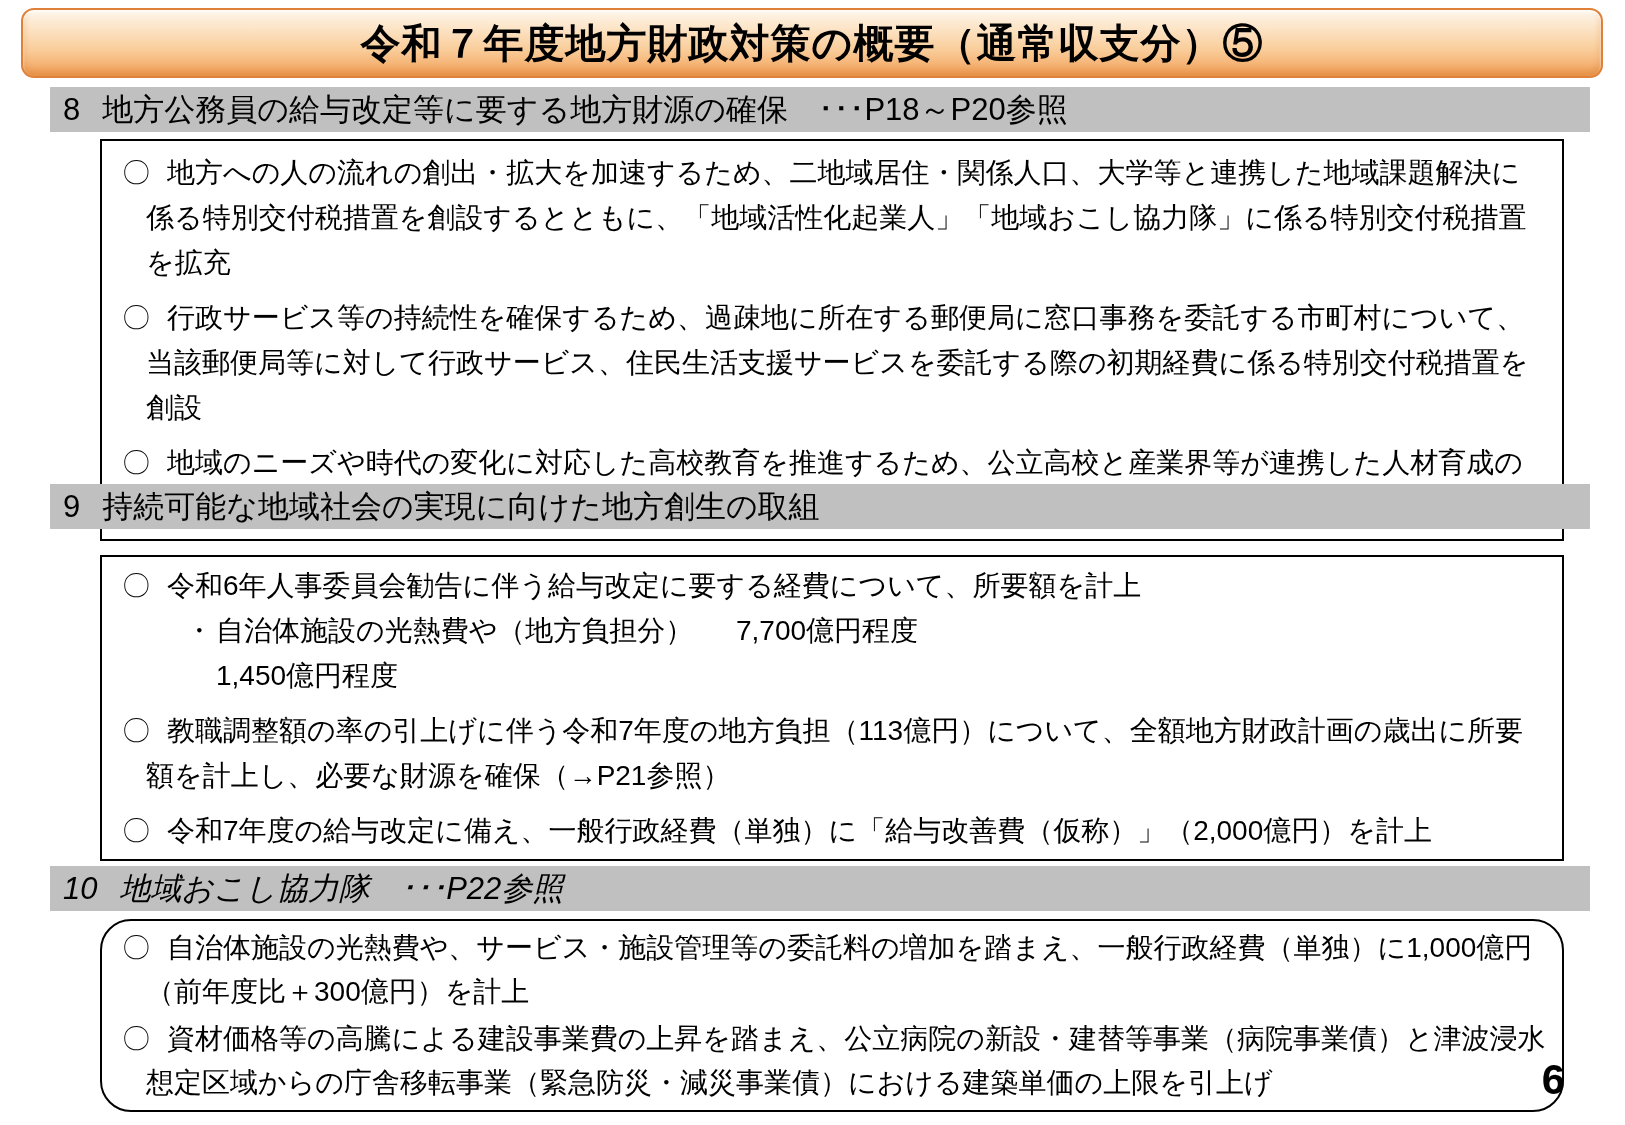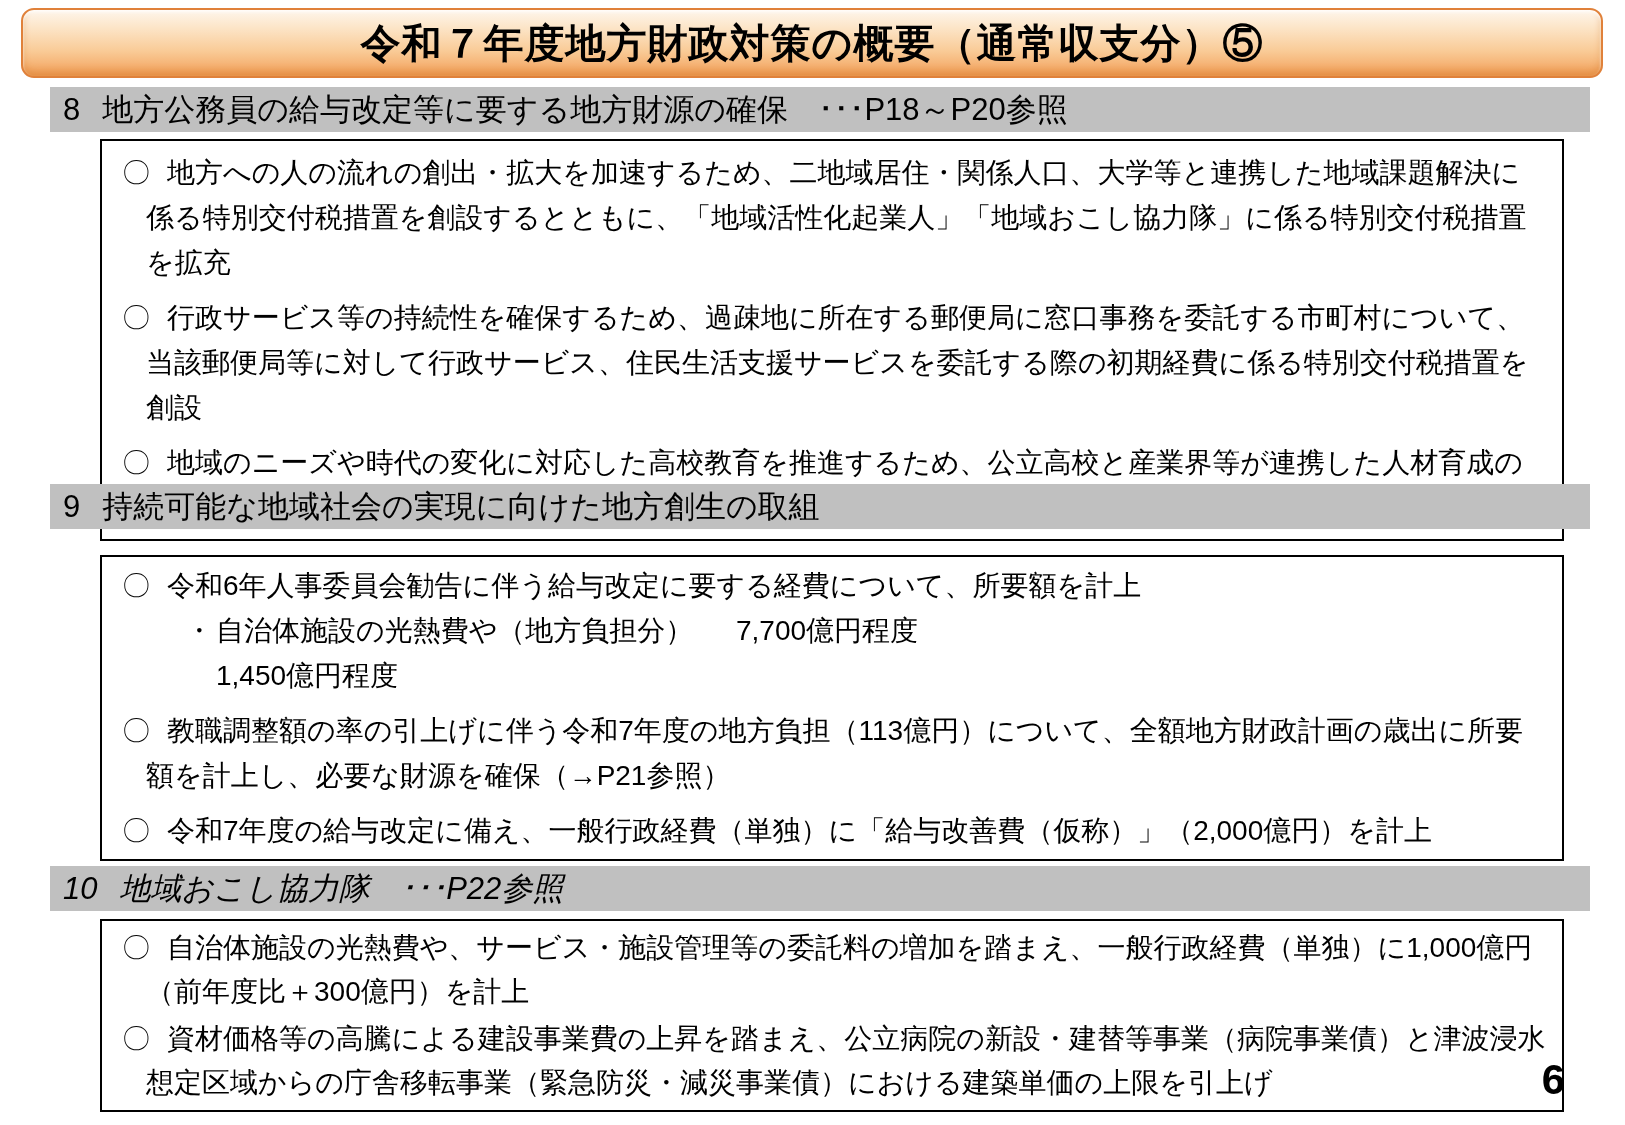--- a/index.html
+++ b/index.html
@@ -35,21 +35,21 @@
   .sec-ref { margin-left: 30px; }
 
   
   .box {
     position: absolute; left: 100px; width: 1464px;
     background: #fff; border: 2px solid #000;
     padding: 9px 14px 9px 20px;
   }
   .box.b8  { top: 139px; min-height: 303px; }
   .box.b9  { top: 536px; min-height: 291px; padding-top: 6px; padding-bottom: 6px; margin-top: 19px; }
-  .box.b10 { top: 919px; min-height: 181px; padding-top: 5px; padding-bottom: 5px; }
+  .box.b10 { top: 919px; min-height: 181px; padding-top: 5px; padding-bottom: 5px; border-radius: 31px; }
 
   .bullet {
     font-size: 28px; line-height: 45px;
     padding-left: 24px; text-indent: -24px;
     margin-top: 10px;
   }
   .box .bullet:first-child { margin-top: 0; }
   .box.b10 .bullet { margin-top: 3px; line-height: 44px; }
   .box.b10 .bullet:first-child { margin-top: 0; }
   .marker { margin-right: 17px; }

